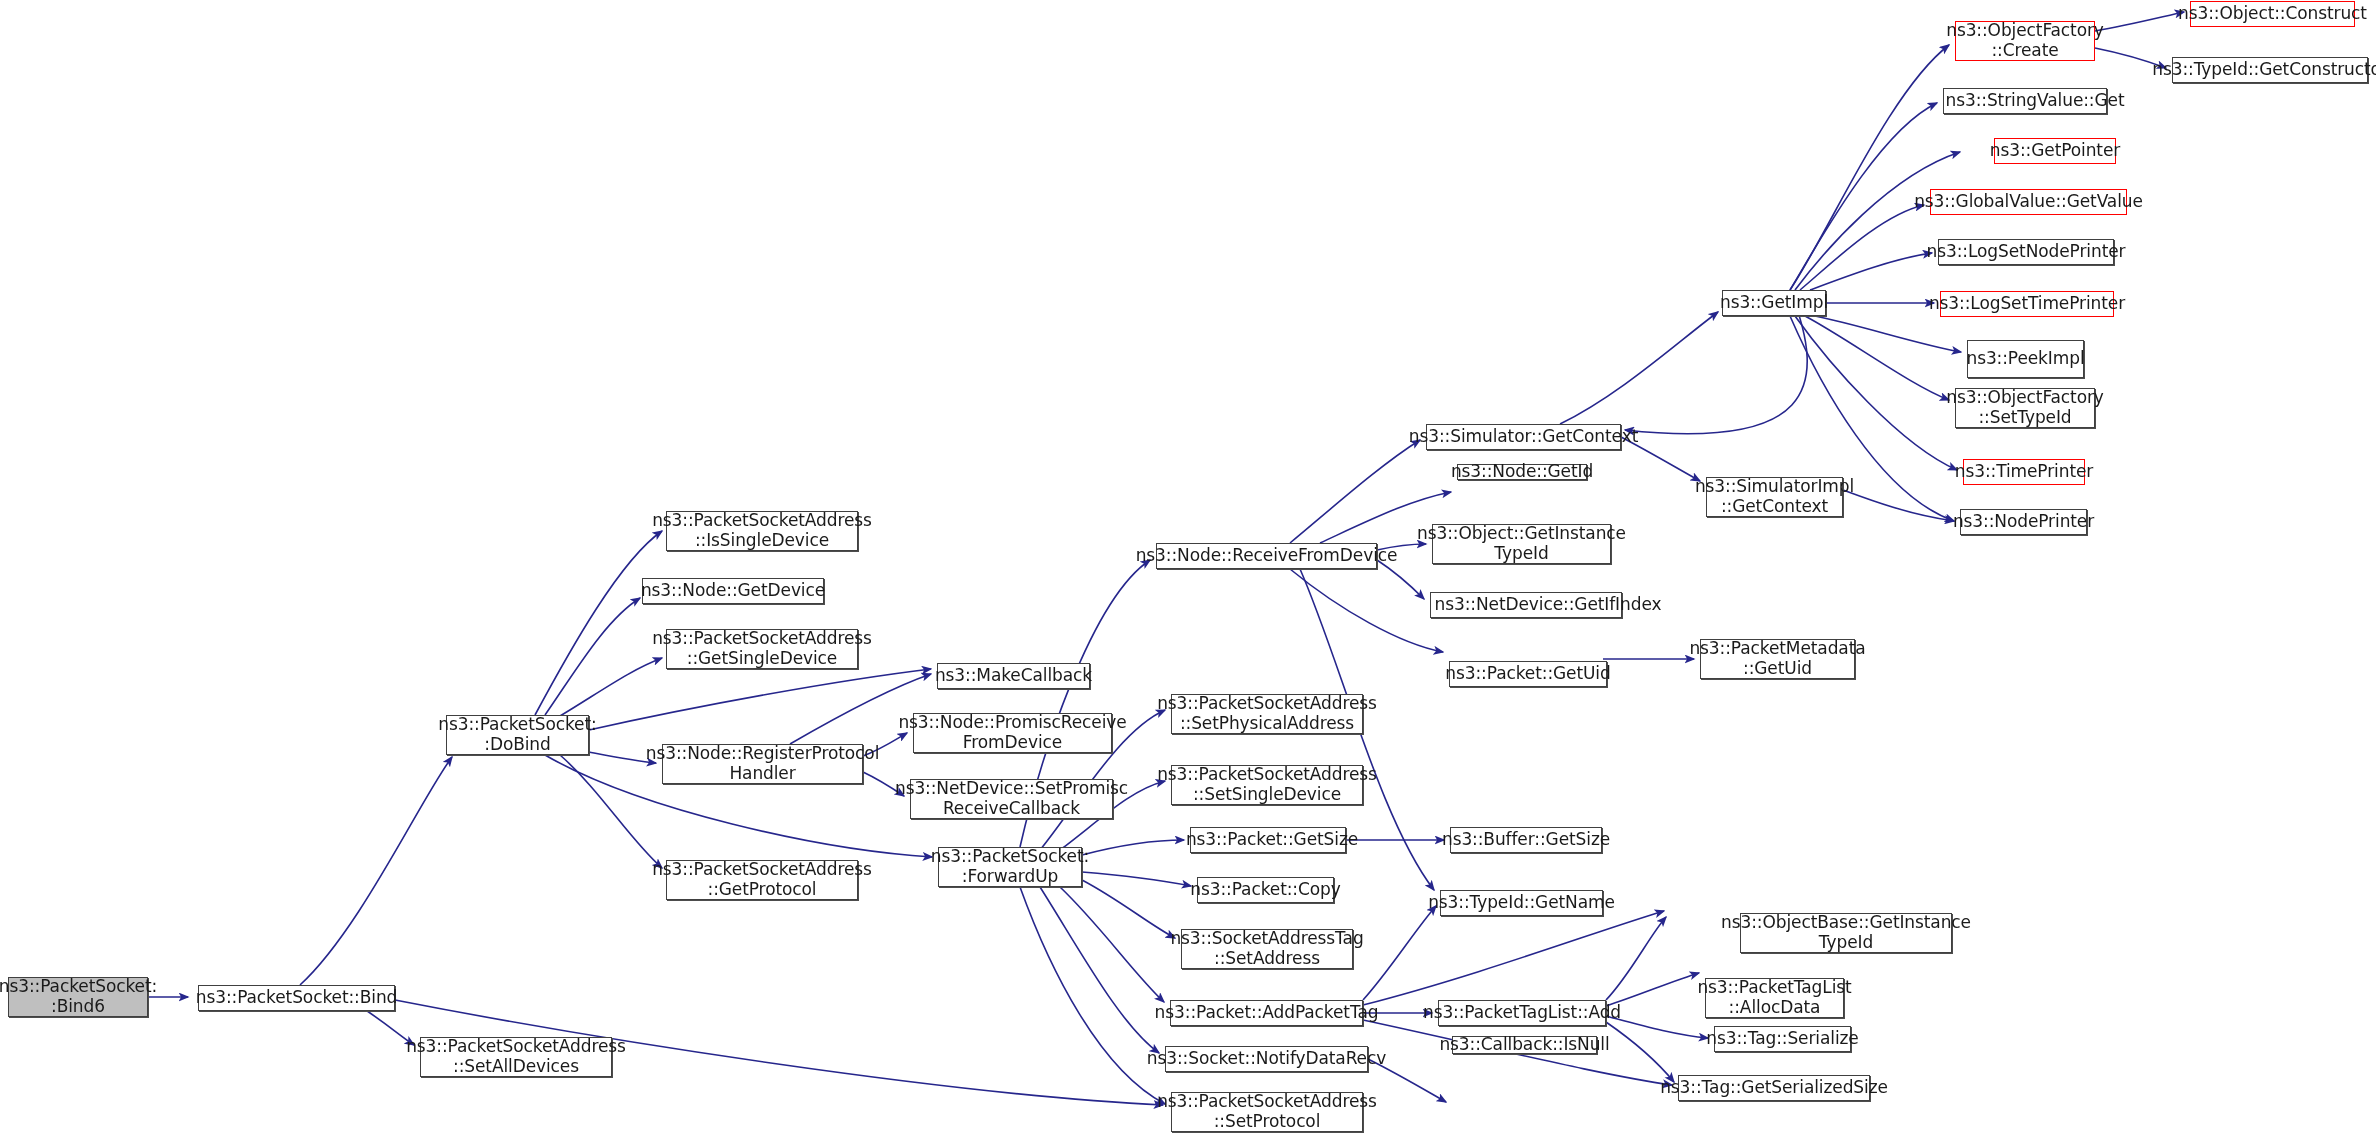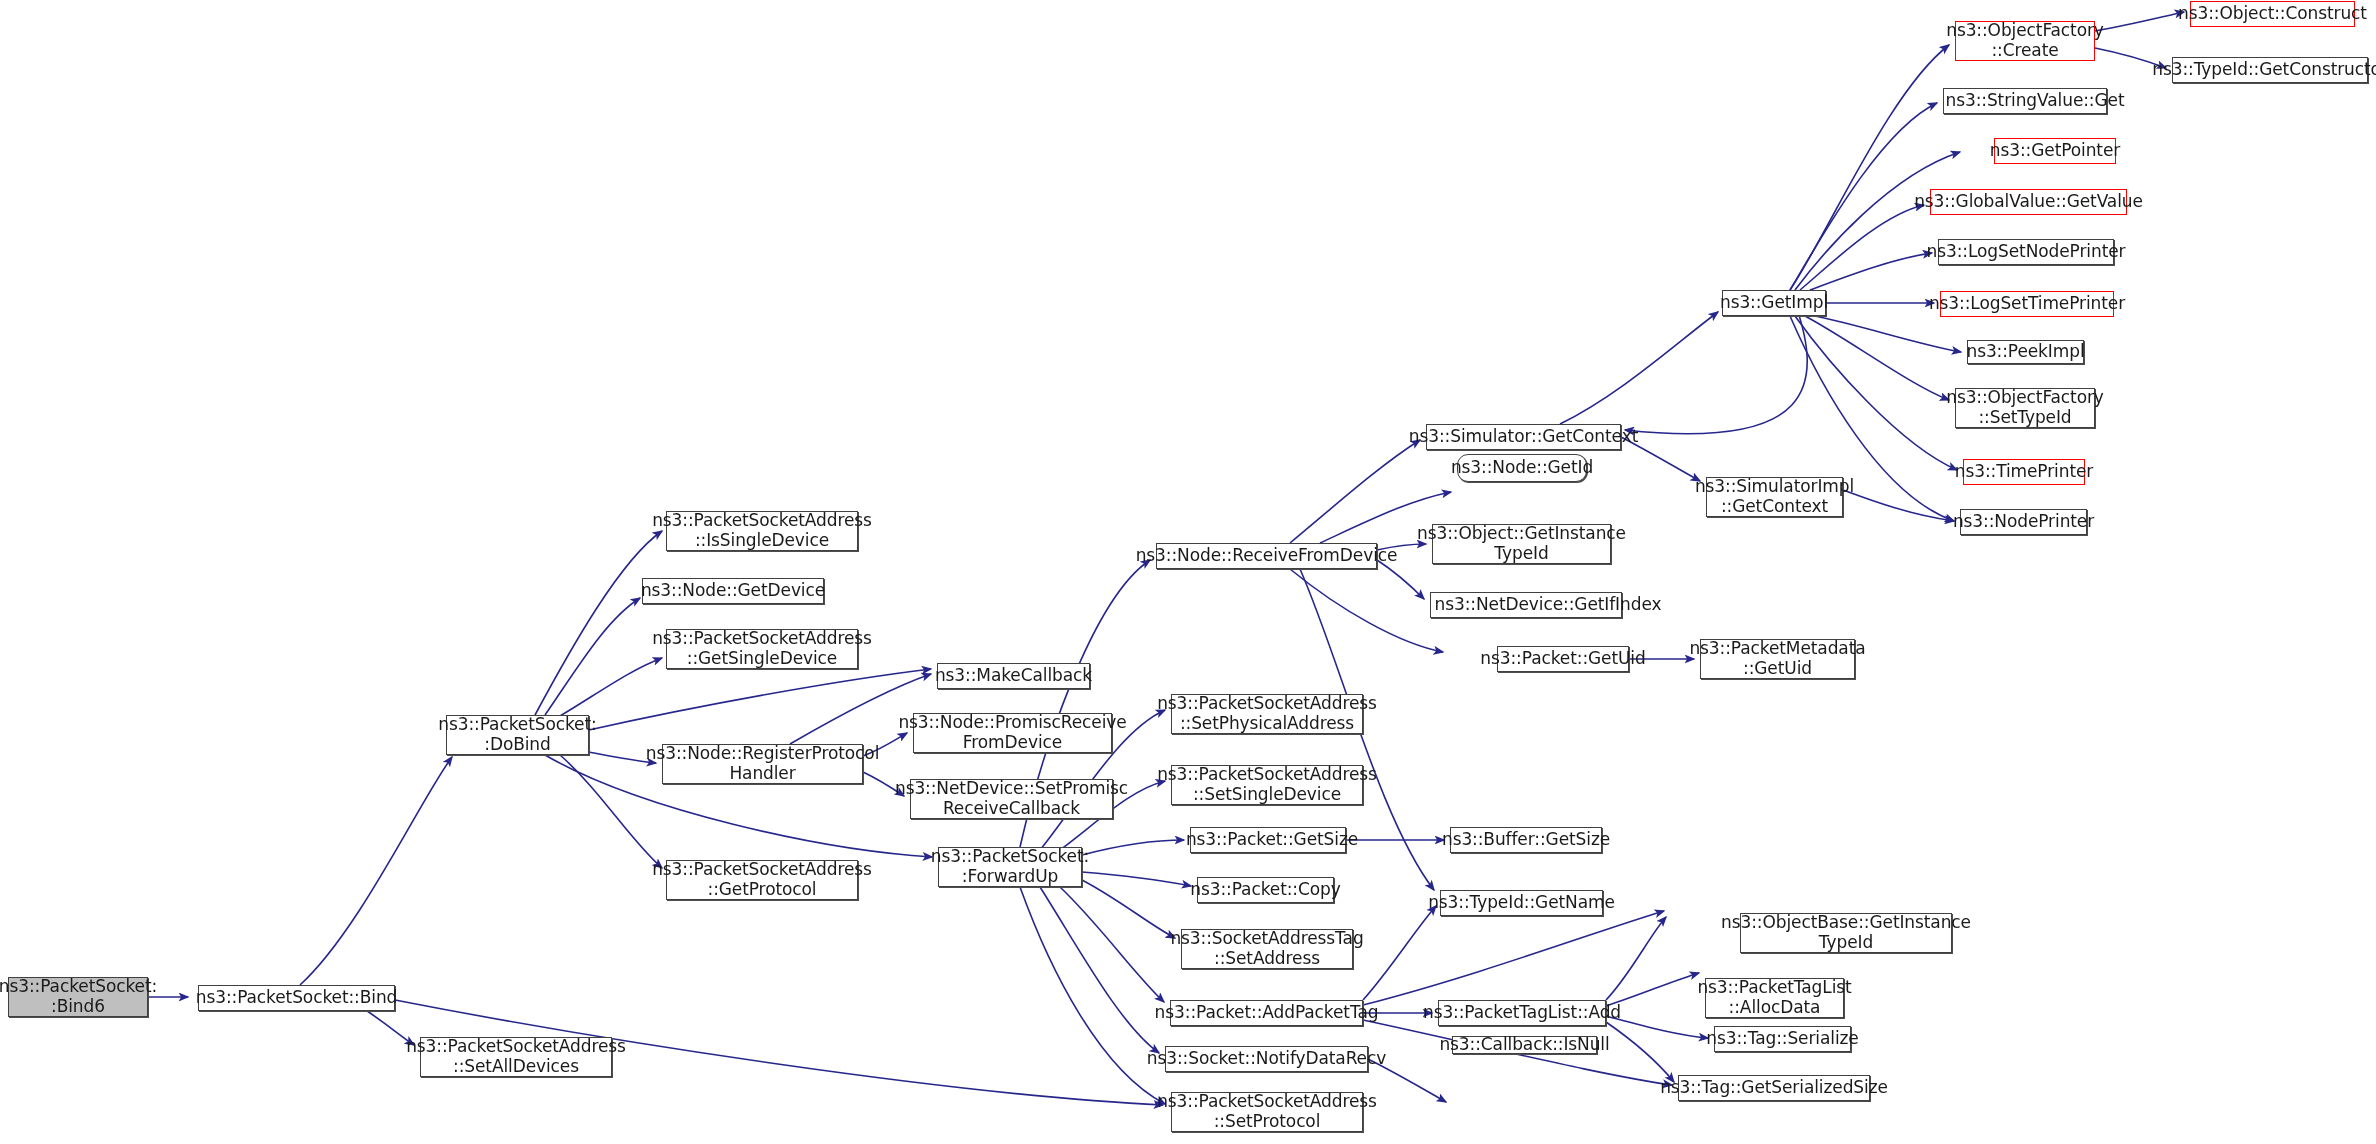--- a/index.html
+++ b/index.html
@@ -155,25 +155,25 @@
 ::SetSingleDevice</span></div>
       <div class="node" style="left: 1190px; top: 827px; width: 156px; height: 26px; padding-left: 8px;"><span class="node-label">ns3::Packet::GetSize</span></div>
       <div class="node" style="left: 1197px; top: 877px; width: 137px; height: 26px;"><span class="node-label">ns3::Packet::Copy</span></div>
       <div class="node" style="left: 1181px; top: 929px; width: 172px; height: 40px;"><span class="node-label">ns3::SocketAddressTag
 ::SetAddress</span></div>
       <div class="node" style="left: 1170px; top: 1000px; width: 193px; height: 26px;"><span class="node-label">ns3::Packet::AddPacketTag</span></div>
       <div class="node" style="left: 1165px; top: 1046px; width: 203px; height: 26px;"><span class="node-label">ns3::Socket::NotifyDataRecv</span></div>
       <div class="node" style="left: 1171px; top: 1092px; width: 192px; height: 40px;"><span class="node-label">ns3::PacketSocketAddress
 ::SetProtocol</span></div>
       <div class="node" style="left: 1426px; top: 424px; width: 195px; height: 26px;"><span class="node-label">ns3::Simulator::GetContext</span></div>
-      <div class="node" style="left: 1457px; top: 454px; width: 130px; height: 28px; border-radius: 11px;"><span class="node-label">ns3::Node::GetId</span></div>
+      <div class="node" style="left: 1457px; top: 464px; width: 130px; height: 16px;"><span class="node-label">ns3::Node::GetId</span></div>
       <div class="node" style="left: 1432px; top: 524px; width: 179px; height: 40px;"><span class="node-label">ns3::Object::GetInstance
 TypeId</span></div>
       <div class="node" style="left: 1430px; top: 592px; width: 192px; height: 26px; padding-left: 44px;"><span class="node-label">ns3::NetDevice::GetIfIndex</span></div>
-      <div class="node" style="left: 1449px; top: 646px; width: 132px; height: 26px; margin-left: 48px;"><span class="node-label">ns3::Packet::GetUid</span></div>
+      <div class="node" style="left: 1449px; top: 661px; width: 158px; height: 26px;"><span class="node-label">ns3::Packet::GetUid</span></div>
       <div class="node" style="left: 1450px; top: 827px; width: 152px; height: 26px;"><span class="node-label">ns3::Buffer::GetSize</span></div>
       <div class="node" style="left: 1440px; top: 890px; width: 163px; height: 26px;"><span class="node-label">ns3::TypeId::GetName</span></div>
       <div class="node" style="left: 1438px; top: 1000px; width: 168px; height: 26px;"><span class="node-label">ns3::PacketTagList::Add</span></div>
       <div class="node" style="left: 1452px; top: 1036px; width: 145px; height: 18px;"><span class="node-label">ns3::Callback::IsNull</span></div>
       <div class="node" style="left: 1706px; top: 477px; width: 137px; height: 40px;"><span class="node-label">ns3::SimulatorImpl
 ::GetContext</span></div>
       <div class="node" style="left: 1700px; top: 639px; width: 155px; height: 40px;"><span class="node-label">ns3::PacketMetadata
 ::GetUid</span></div>
       <div class="node" style="left: 1740px; top: 889px; width: 212px; height: 40px; margin-top: 24px;"><span class="node-label">ns3::ObjectBase::GetInstance
 TypeId</span></div>
@@ -182,21 +182,21 @@
       <div class="node" style="left: 1714px; top: 1026px; width: 137px; height: 26px;"><span class="node-label">ns3::Tag::Serialize</span></div>
       <div class="node" style="left: 1678px; top: 1075px; width: 192px; height: 26px;"><span class="node-label">ns3::Tag::GetSerializedSize</span></div>
       <div class="node" style="left: 1722px; top: 290px; width: 104px; height: 26px;"><span class="node-label">ns3::GetImpl</span></div>
       <div class="node red" style="left: 1955px; top: 21px; width: 140px; height: 40px;"><span class="node-label">ns3::ObjectFactory
 ::Create</span></div>
       <div class="node" style="left: 1943px; top: 88px; width: 164px; height: 26px; padding-left: 20px;"><span class="node-label">ns3::StringValue::Get</span></div>
       <div class="node red" style="left: 1966px; top: 138px; width: 122px; height: 26px; margin-left: 28px;"><span class="node-label">ns3::GetPointer</span></div>
       <div class="node red" style="left: 1930px; top: 189px; width: 197px; height: 26px;"><span class="node-label">ns3::GlobalValue::GetValue</span></div>
       <div class="node" style="left: 1938px; top: 239px; width: 176px; height: 26px;"><span class="node-label">ns3::LogSetNodePrinter</span></div>
       <div class="node red" style="left: 1940px; top: 291px; width: 174px; height: 26px;"><span class="node-label">ns3::LogSetTimePrinter</span></div>
-      <div class="node" style="left: 1967px; top: 340px; width: 117px; height: 24px;"><span class="node-label">ns3::PeekImpl</span></div>
+      <div class="node" style="left: 1967px; top: 340px; width: 117px; height: 38px;"><span class="node-label">ns3::PeekImpl</span></div>
       <div class="node" style="left: 1955px; top: 388px; width: 140px; height: 40px;"><span class="node-label">ns3::ObjectFactory
 ::SetTypeId</span></div>
       <div class="node red" style="left: 1963px; top: 459px; width: 122px; height: 26px;"><span class="node-label">ns3::TimePrinter</span></div>
       <div class="node" style="left: 1960px; top: 509px; width: 127px; height: 26px;"><span class="node-label">ns3::NodePrinter</span></div>
       <div class="node red" style="left: 2190px; top: 1px; width: 165px; height: 26px;"><span class="node-label">ns3::Object::Construct</span></div>
       <div class="node" style="left: 2172px; top: 57px; width: 196px; height: 26px;"><span class="node-label">ns3::TypeId::GetConstructor</span></div>
     </div>
 
 </div>
 

